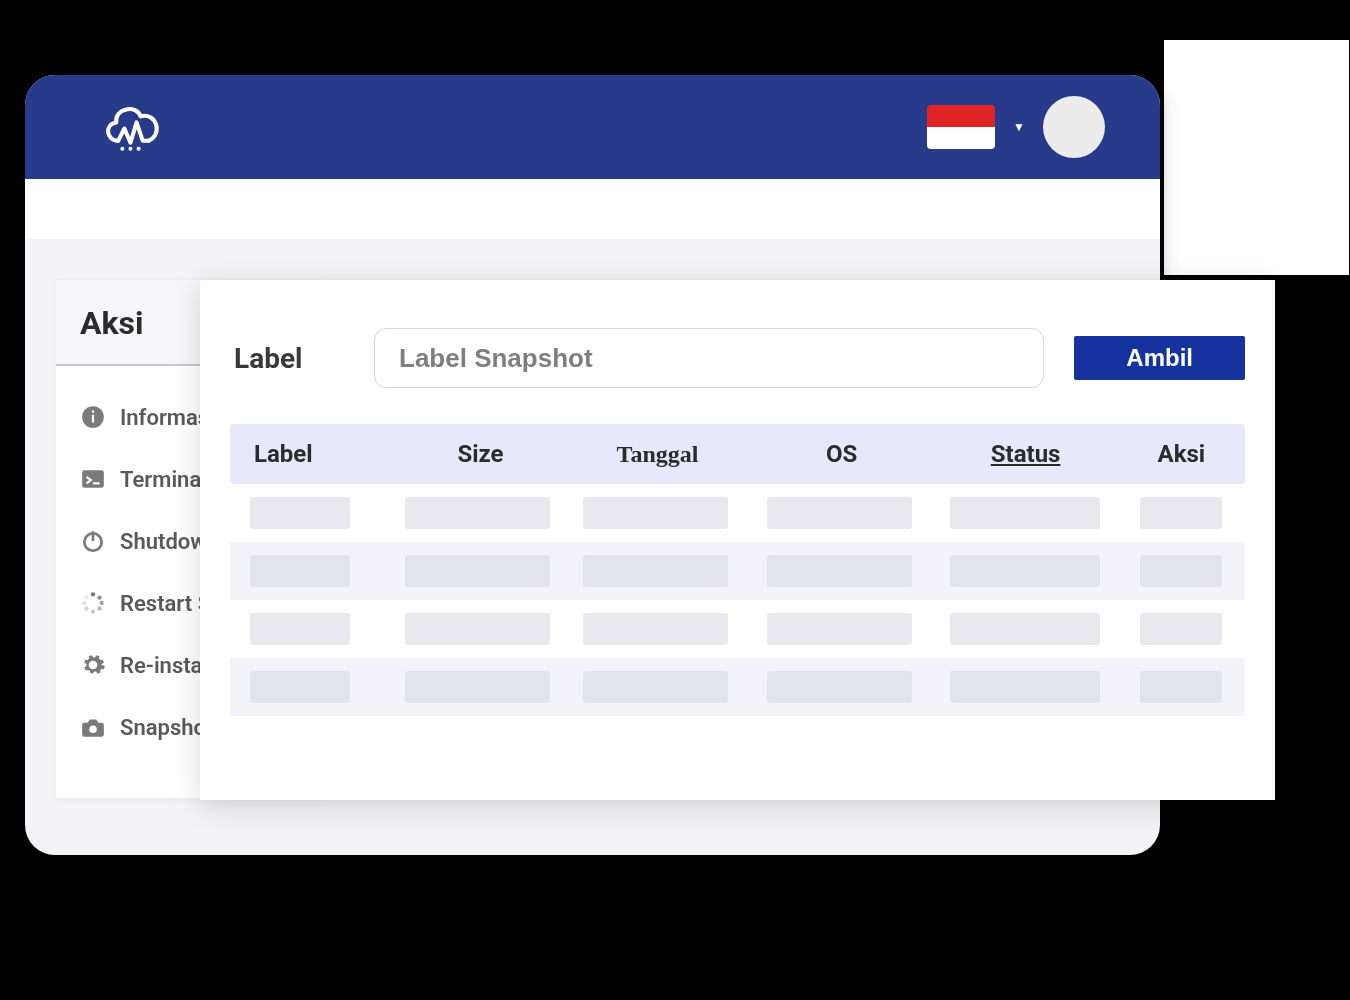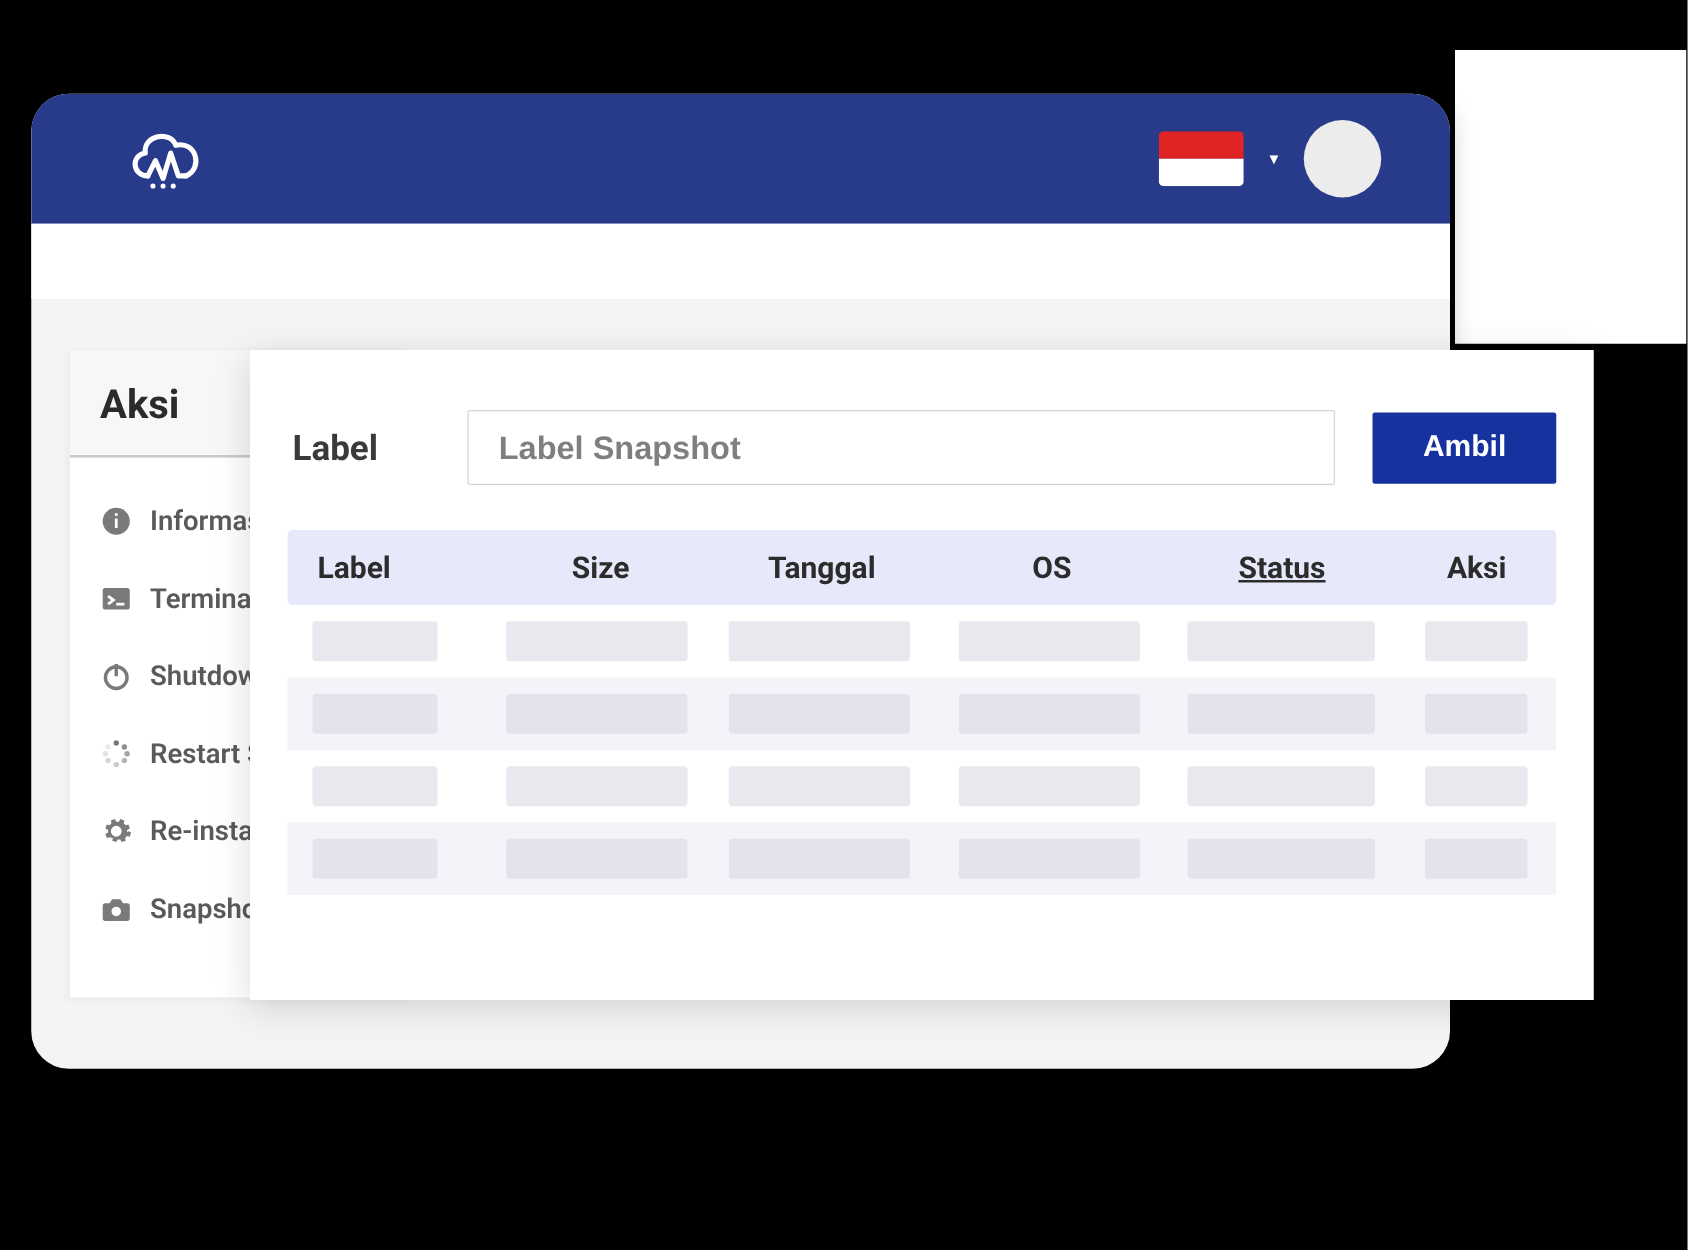--- a/index.html
+++ b/index.html
@@ -136,29 +136,29 @@
     width: 110px;
   }
   .panel-input {
     flex: 1;
     border: 1px solid #d6d6d6;
     height: 60px;
     font-size: 26px;
     font-weight: 600;
     color: #4a4a4a;
     padding: 0 24px;
-    border-radius: 2px;
+    border-radius: 12px;
   }
   .panel-input::placeholder { color:#4a4a4a; opacity:.7; }
   .panel-btn {
     background: #15329e;
     color: #fff;
     border: none;
-    height: 57px;
-    padding: 0 40px;
+    height: 44px;
+    padding: 0 52px;
     font-size: 24px;
     font-weight: 700;
     border-radius: 2px;
     cursor: pointer;
   }
   .table {
     width: 100%;
   }
   .thead {
     display:flex;
@@ -168,21 +168,21 @@
     align-items:center;
   }
   .th {
     font-size: 24px;
     font-weight: 700;
     color: #2c2c2c;
     text-align:center;
   }
   .col-label { flex: 1.0; text-align:left; padding-left:24px;}
   .col-size  { flex: 1.2; text-align: center; }
-  .col-date  { flex: 1.3; }
+  .col-date  { flex: 1.3; font-family: Liberation Serif, serif; }
   .col-os    { flex: 1.3; }
   .col-status{ flex: 1.3; text-decoration: underline; }
   .col-aksi  { flex: 0.9; }
 
   .tbody { }
   .trow {
     display:flex;
     align-items:center;
     height:58px;
   }

